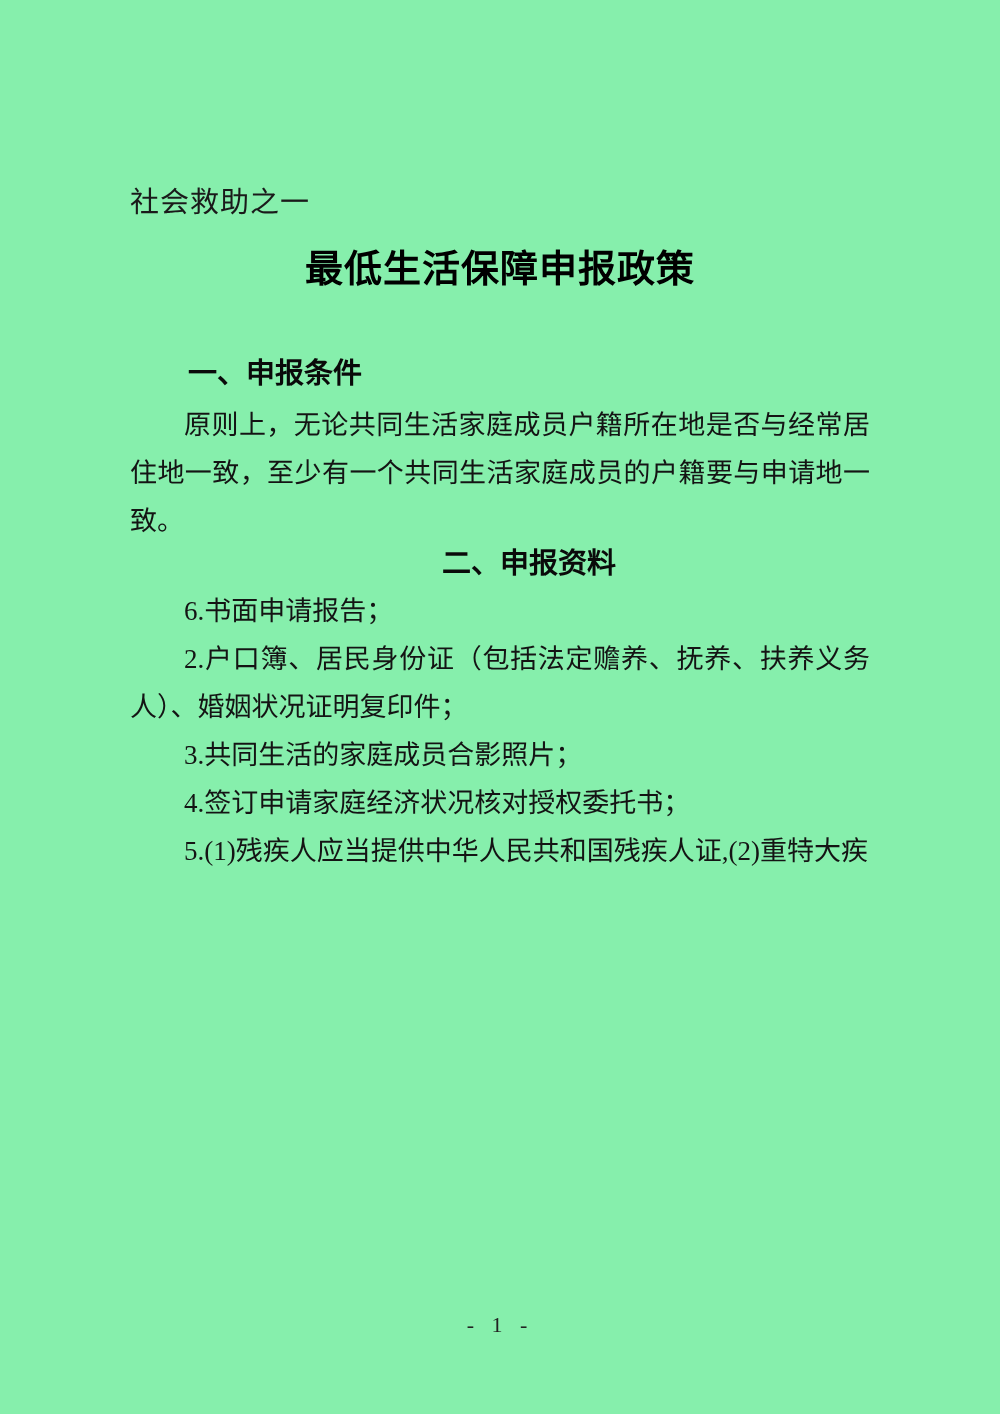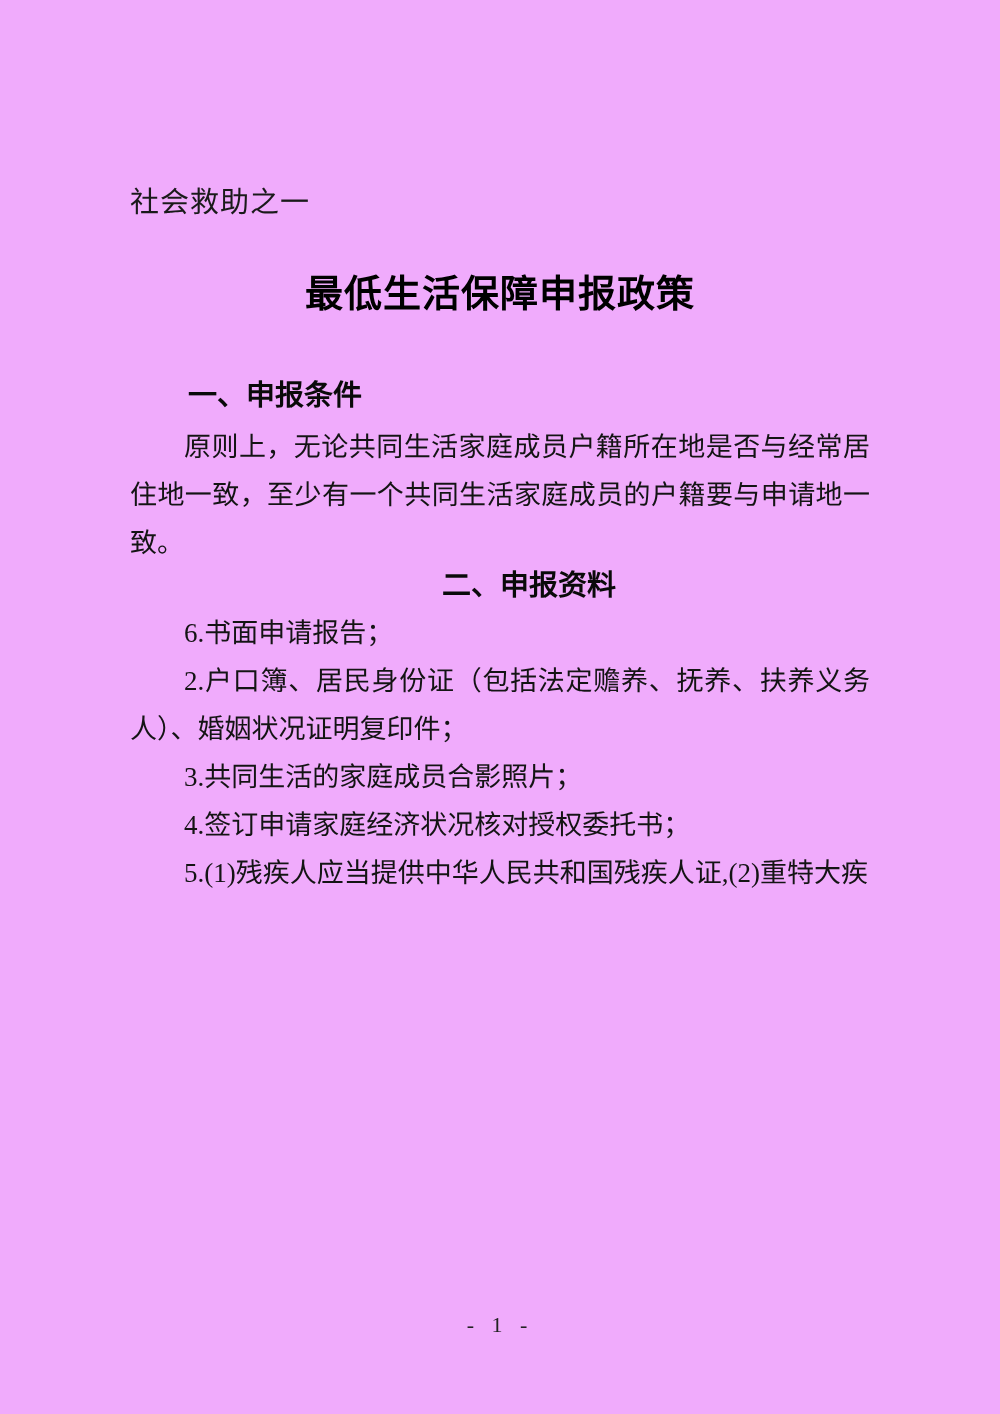--- a/index.html
+++ b/index.html
@@ -3,21 +3,21 @@
 <meta charset="utf-8">
 <style>
   * { margin: 0; padding: 0; box-sizing: border-box; }
   html, body { background: #ffffff; }
 
   .page {
     position: relative;
     width: 1000px;
     height: 1414px;
     margin: 0 auto;
-    background: #f0abfc;
+    background: #86efac;
     overflow: hidden;
     color: #111111;
   }
 
   .content {
     position: absolute;
     left: 130px;
     top: 0;
     width: 740px;
   }
@@ -27,22 +27,22 @@
     padding-top: 186px;
     font-family: "Liberation Serif", "DejaVu Serif", serif;
     font-size: 29px;
     line-height: 33px;
     letter-spacing: 1px;
     color: #1a1a1a;
   }
 
   
   .doc-title {
-    margin-top: 52px;
-    font-family: Liberation Serif, serif;
+    margin-top: 30px;
+    font-family: Liberation Mono, monospace;
     font-size: 38px;
     line-height: 46px;
     font-weight: 700;
     text-align: center;
     letter-spacing: 1px;
     color: #000000;
   }
 
   
   .section-heading {

